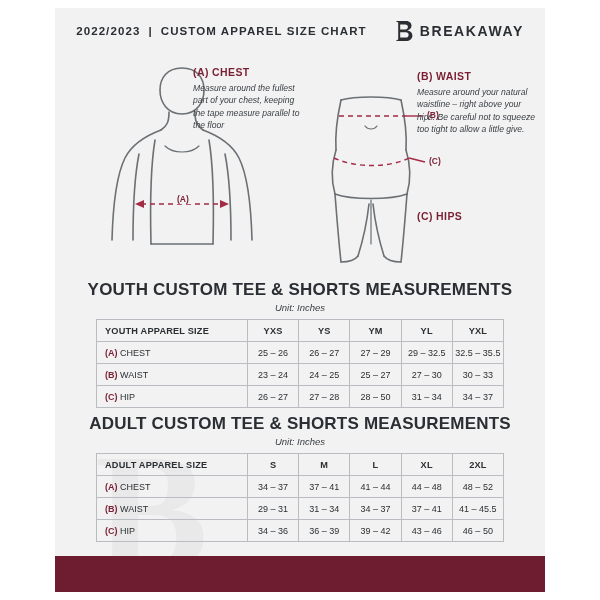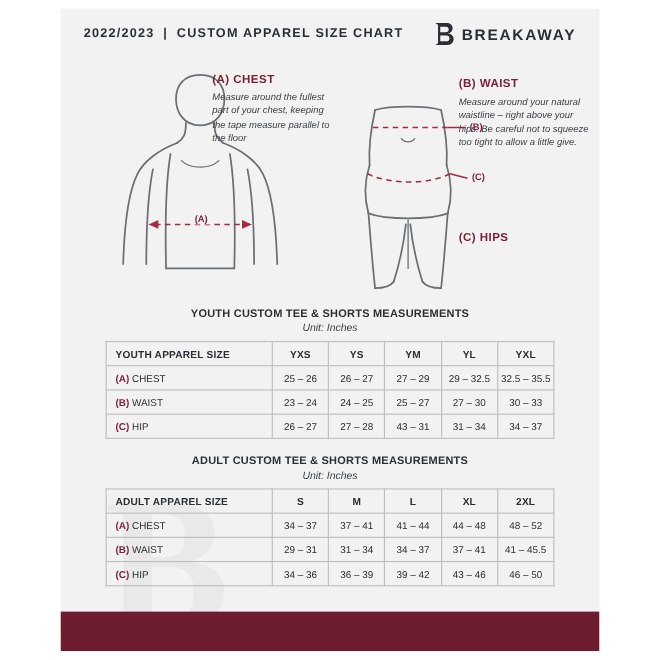--- a/index.html
+++ b/index.html
@@ -113,21 +113,21 @@
     background: #f2f2f2;
     padding: 0 2px;
   }
   
   .tbl-block { position: absolute; left: 0; width: 490px; }
   #block-youth { top: 272px; }
   #block-adult { top: 406px; }
 
   .tbl-title {
     text-align: center;
-    font-size: 10px;
+    font-size: 17px;
     font-weight: bold;
     color: #2b2f33;
     letter-spacing: .2px;
   }
   .tbl-sub {
     text-align: center;
     font-size: 9.5px;
     font-style: italic;
     color: #3c4146;
     margin-top: 2px;
@@ -317,21 +317,21 @@
             <td>27 – 30</td>
             <td>30 – 33</td>
           </tr>
           <tr>
             <td class="rowhdr">
               <span class="tag">(C)</span>
               <span class="lbl">HIP</span>
             </td>
             <td>26 – 27</td>
             <td>27 – 28</td>
-            <td>43 – 31</td>
+            <td>28 – 50</td>
             <td>31 – 34</td>
             <td>34 – 37</td>
           </tr>
         </tbody>
       </table>
     </div>
 
     <div class="tbl-block" id="block-adult">
       <div class="tbl-title">ADULT CUSTOM TEE &amp; SHORTS MEASUREMENTS</div>
       <div class="tbl-sub">Unit: Inches</div>

